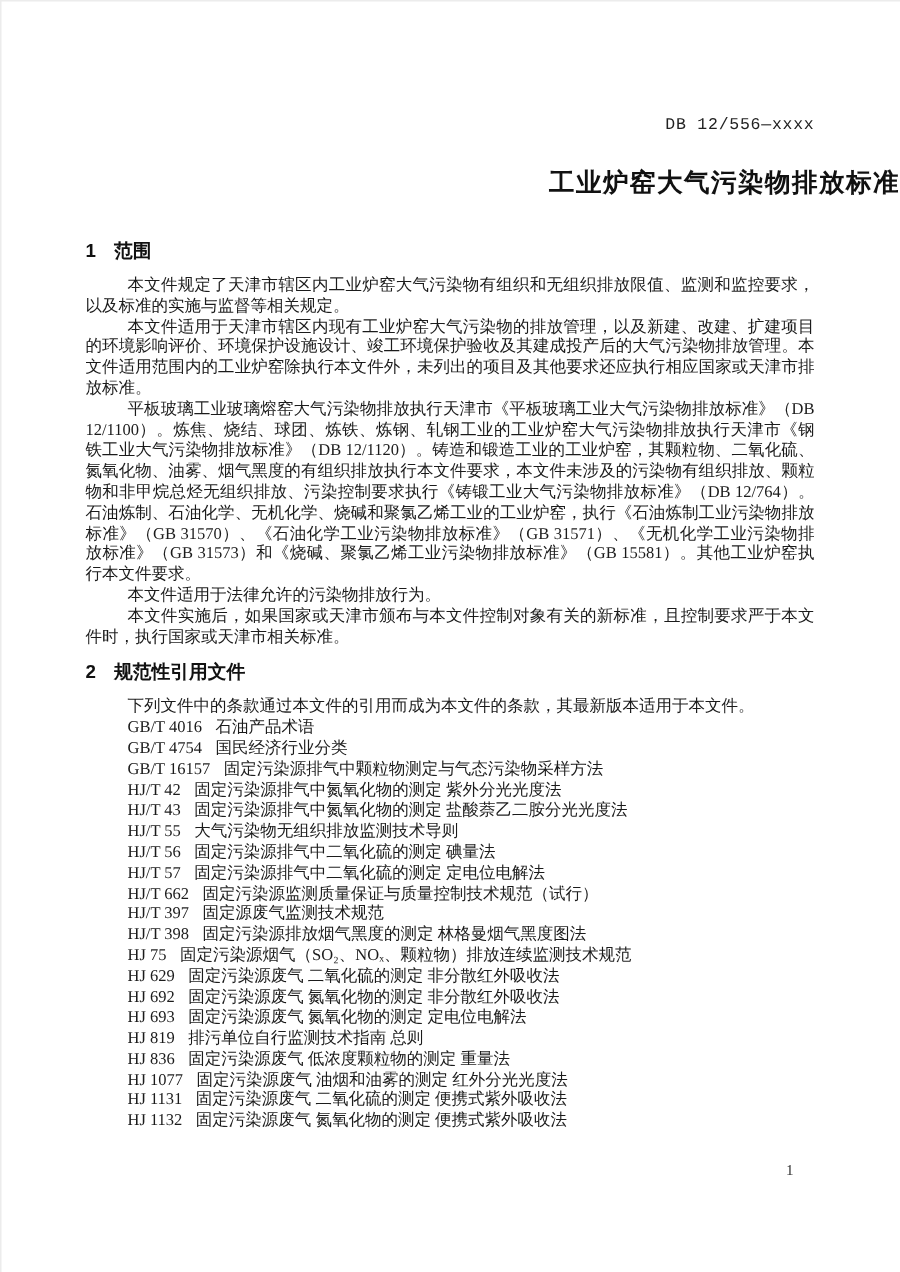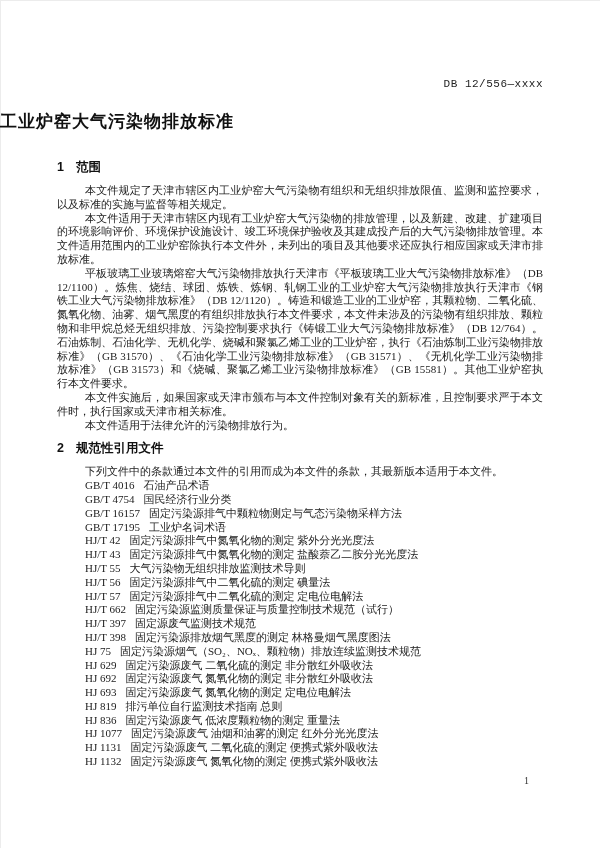--- a/index.html
+++ b/index.html
@@ -20,21 +20,21 @@
     font-size: 11px;
     letter-spacing: 0.5px;
     color: #222;
     white-space: nowrap;
   }
   .doc-title {
     position: absolute;
     top: 110px;
     left: 0;
     right: 0;
-    text-align: left;
+    text-align: right;
     font-family: "Liberation Sans", sans-serif;
     font-weight: bold;
     font-size: 17px;
     letter-spacing: 1px;
     color: #111;
   }
   .content {
     position: absolute;
     top: 160px;
     left: 57px;
@@ -81,36 +81,35 @@
 
 <div class="content">
 
   <div class="section-heading">
     <span class="sec-num">1</span><span>范围</span>
   </div>
 
   <p class="body-para">本文件规定了天津市辖区内工业炉窑大气污染物有组织和无组织排放限值、监测和监控要求，以及标准的实施与监督等相关规定。</p>
   <p class="body-para">本文件适用于天津市辖区内现有工业炉窑大气污染物的排放管理，以及新建、改建、扩建项目的环境影响评价、环境保护设施设计、竣工环境保护验收及其建成投产后的大气污染物排放管理。本文件适用范围内的工业炉窑除执行本文件外，未列出的项目及其他要求还应执行相应国家或天津市排放标准。</p>
   <p class="body-para">平板玻璃工业玻璃熔窑大气污染物排放执行天津市《平板玻璃工业大气污染物排放标准》（DB 12/1100）。炼焦、烧结、球团、炼铁、炼钢、轧钢工业的工业炉窑大气污染物排放执行天津市《钢铁工业大气污染物排放标准》（DB 12/1120）。铸造和锻造工业的工业炉窑，其颗粒物、二氧化硫、氮氧化物、油雾、烟气黑度的有组织排放执行本文件要求，本文件未涉及的污染物有组织排放、颗粒物和非甲烷总烃无组织排放、污染控制要求执行《铸锻工业大气污染物排放标准》（DB 12/764）。石油炼制、石油化学、无机化学、烧碱和聚氯乙烯工业的工业炉窑，执行《石油炼制工业污染物排放标准》（GB 31570）、《石油化学工业污染物排放标准》（GB 31571）、《无机化学工业污染物排放标准》（GB 31573）和《烧碱、聚氯乙烯工业污染物排放标准》（GB 15581）。其他工业炉窑执行本文件要求。</p>
+  <p class="body-para">本文件适用于法律允许的污染物排放行为。</p>
   <p class="body-para">本文件实施后，如果国家或天津市颁布与本文件控制对象有关的新标准，且控制要求严于本文件时，执行国家或天津市相关标准。</p>
-  <p class="body-para">本文件适用于法律允许的污染物排放行为。</p>
 
   <div class="section-gap"></div>
 
   <div class="section-heading">
     <span class="sec-num">2</span><span>规范性引用文件</span>
   </div>
 
   <p class="body-para">下列文件中的条款通过本文件的引用而成为本文件的条款，其最新版本适用于本文件。</p>
 
   <div class="ref-list">
     <div class="ref-row"><span class="ref-code">GB/T 4016</span><span class="ref-title">石油产品术语</span></div>
     <div class="ref-row"><span class="ref-code">GB/T 4754</span><span class="ref-title">国民经济行业分类</span></div>
     <div class="ref-row"><span class="ref-code">GB/T 16157</span><span class="ref-title">固定污染源排气中颗粒物测定与气态污染物采样方法</span></div>
-    <div class="ref-row"><span class="ref-code">GB/T 17195</span><span class="ref-title">工业炉名词术语</span></div>
     <div class="ref-row"><span class="ref-code">HJ/T 42</span><span class="ref-title">固定污染源排气中氮氧化物的测定 紫外分光光度法</span></div>
     <div class="ref-row"><span class="ref-code">HJ/T 43</span><span class="ref-title">固定污染源排气中氮氧化物的测定 盐酸萘乙二胺分光光度法</span></div>
     <div class="ref-row"><span class="ref-code">HJ/T 55</span><span class="ref-title">大气污染物无组织排放监测技术导则</span></div>
     <div class="ref-row"><span class="ref-code">HJ/T 56</span><span class="ref-title">固定污染源排气中二氧化硫的测定 碘量法</span></div>
     <div class="ref-row"><span class="ref-code">HJ/T 57</span><span class="ref-title">固定污染源排气中二氧化硫的测定 定电位电解法</span></div>
     <div class="ref-row"><span class="ref-code">HJ/T 662</span><span class="ref-title">固定污染源监测质量保证与质量控制技术规范（试行）</span></div>
     <div class="ref-row"><span class="ref-code">HJ/T 397</span><span class="ref-title">固定源废气监测技术规范</span></div>
     <div class="ref-row"><span class="ref-code">HJ/T 398</span><span class="ref-title">固定污染源排放烟气黑度的测定 林格曼烟气黑度图法</span></div>
     <div class="ref-row"><span class="ref-code">HJ 75</span><span class="ref-title">固定污染源烟气（SO₂、NOₓ、颗粒物）排放连续监测技术规范</span></div>
     <div class="ref-row"><span class="ref-code">HJ 629</span><span class="ref-title">固定污染源废气 二氧化硫的测定 非分散红外吸收法</span></div>

